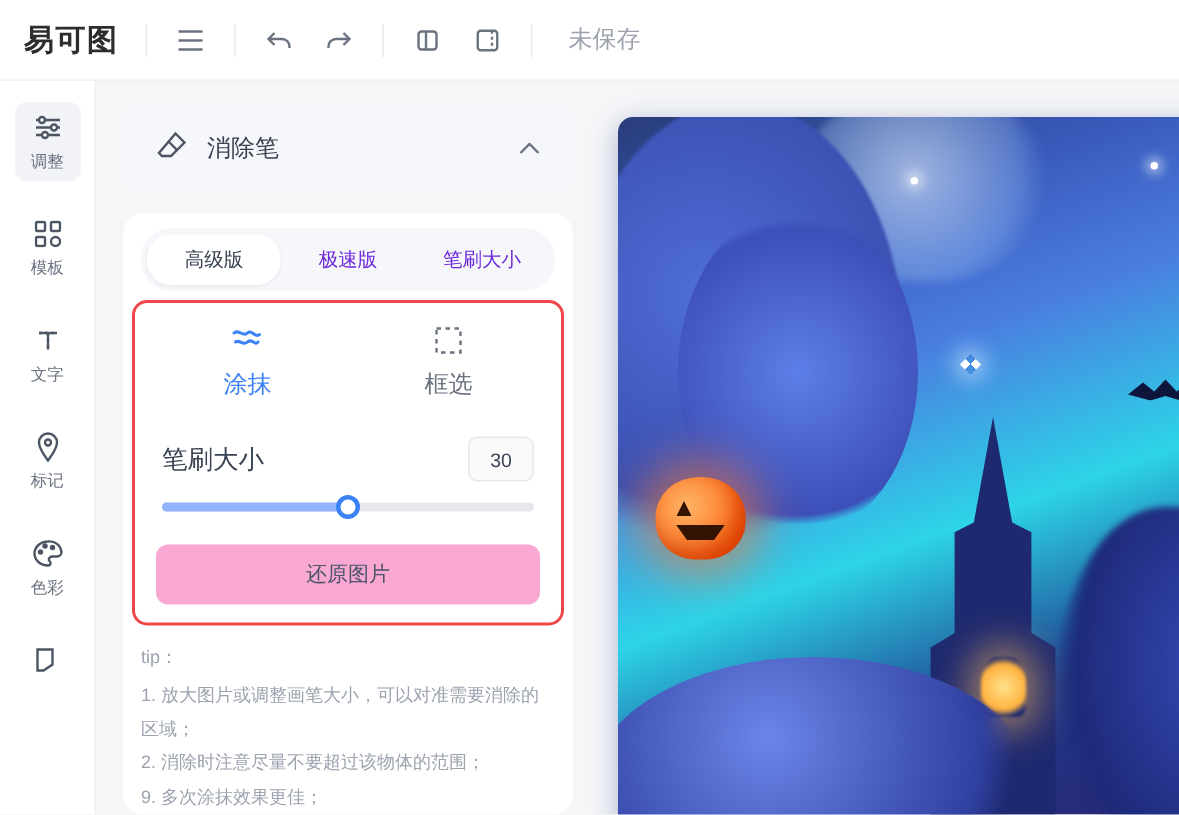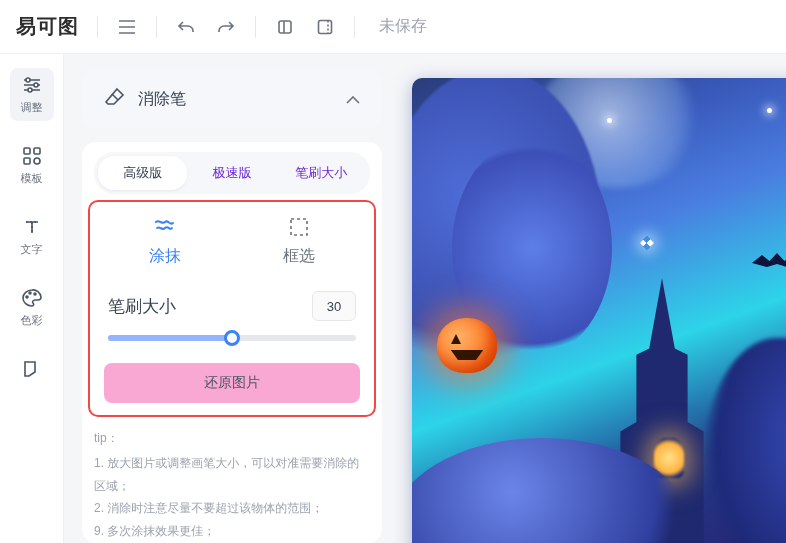--- a/index.html
+++ b/index.html
@@ -138,20 +138,29 @@
       <div class="side-icon">
           <svg width="18" height="18" viewBox="0 0 18 18" fill="none" stroke="currentColor" stroke-width="1.6">
             <path d="M3 4h12M9 4v11" stroke-dasharray="2 2"></path>
             <path d="M3 4h12M9 4v11"></path>
           </svg>
         </div>
       <div class="side-label">文字</div>
     </div>
     <div class="side-item">
       <div class="side-icon">
+          <svg width="16" height="20" viewBox="0 0 16 20" fill="none" stroke="currentColor" stroke-width="1.6">
+            <path d="M8 1a6 6 0 016 6c0 4-6 12-6 12S2 11 2 7a6 6 0 016-6z"></path>
+            <circle cx="8" cy="7" r="2"></circle>
+          </svg>
+        </div>
+      <div class="side-label">标记</div>
+    </div>
+    <div class="side-item">
+      <div class="side-icon">
           <svg width="20" height="18" viewBox="0 0 20 18" fill="none" stroke="currentColor" stroke-width="1.6">
             <path d="M10 1a9 8 0 100 16c2 0 2-2 1-3s0-3 2-3h3a3 3 0 003-3 8 8 0 00-9-7z"></path>
             <circle cx="5" cy="8" r="1" fill="currentColor"></circle>
             <circle cx="8" cy="4" r="1" fill="currentColor"></circle>
             <circle cx="13" cy="5" r="1" fill="currentColor"></circle>
           </svg>
         </div>
       <div class="side-label">色彩</div>
     </div>
     <div class="side-item">

